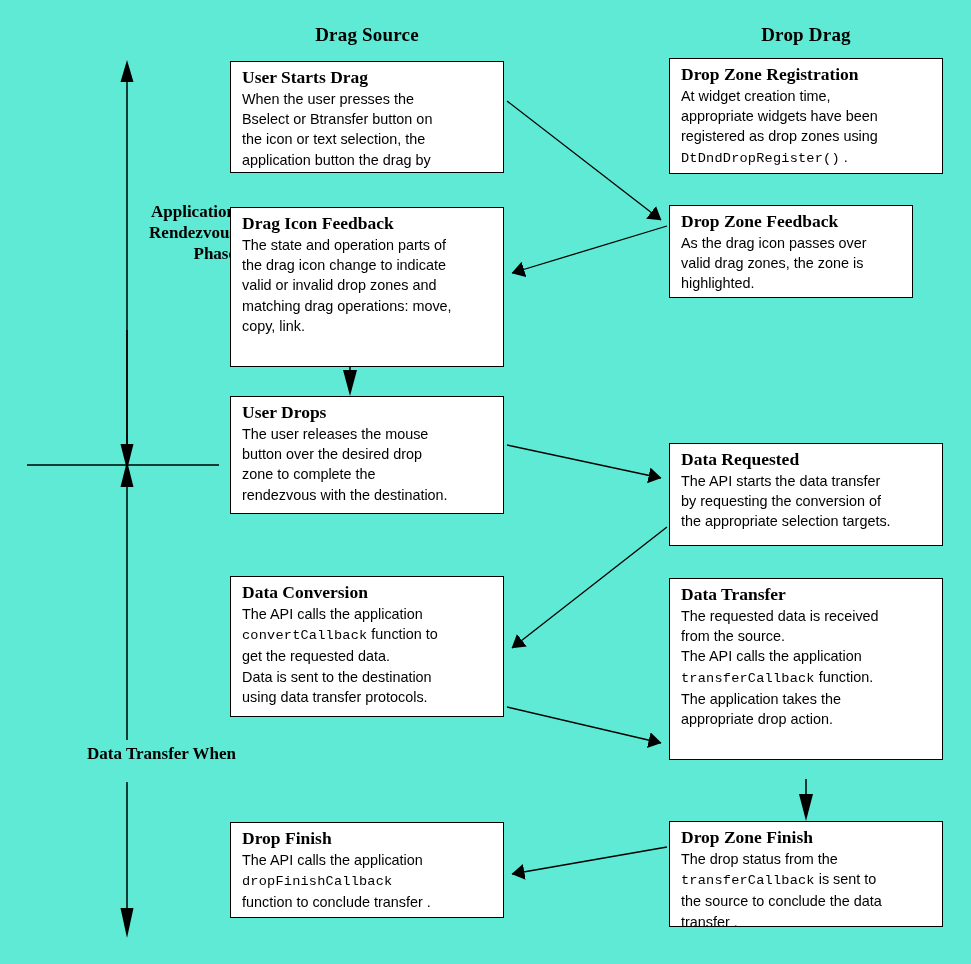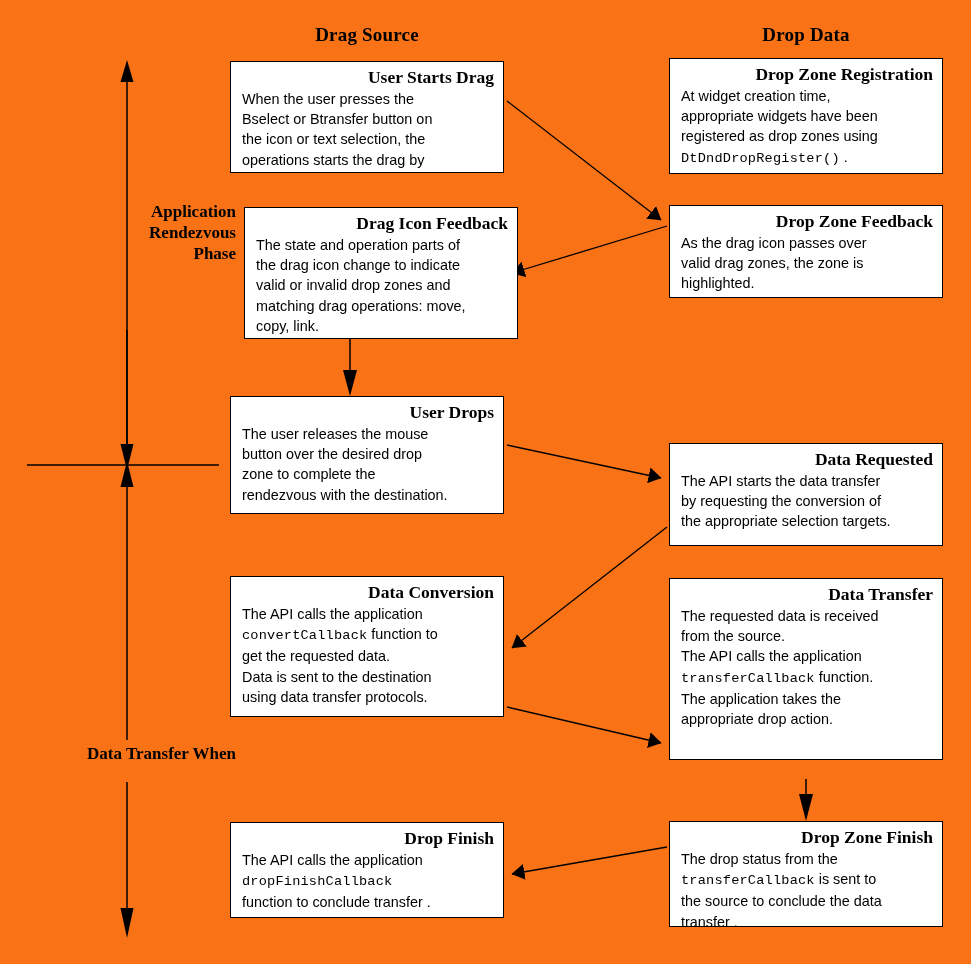--- a/index.html
+++ b/index.html
@@ -4,21 +4,21 @@
 <style>
   html, body {
     margin: 0;
     padding: 0;
     background: #ffffff;
   }
   #page {
     position: relative;
     width: 971px;
     height: 964px;
-    background: #f97316;
+    background: #5eead4;
     overflow: hidden;
     font-family: "Liberation Sans", sans-serif;
   }
   #svg-layer {
     position: absolute;
     left: 0;
     top: 0;
     width: 971px;
     height: 964px;
     pointer-events: none;
@@ -61,21 +61,20 @@
     overflow: hidden;
   }
   .box-title {
     font-family: "Liberation Serif", serif;
     font-weight: bold;
     font-size: 17.5px;
     line-height: 21px;
     color: #000;
     margin: 0 0 1px 0;
     white-space: nowrap;
-    text-align: right;
   }
   .box-body {
     font-family: "Liberation Sans", sans-serif;
     font-size: 14.4px;
     line-height: 20.2px;
     color: #000;
   }
   .box-body .ln { display: block; white-space: pre-wrap; }
   .mono {
     font-family: "Liberation Mono", monospace;
@@ -137,37 +136,37 @@
 
     <g>
       <line x1="806" y1="779" x2="806" y2="796" stroke="#000" stroke-width="1.5"></line>
       <path d="M806,821 L813,794 L799,794 Z" fill="#000"></path>
     </g>
 
     <line x1="667" y1="847" x2="512" y2="874" stroke="#000" stroke-width="1.3" marker-end="url(#arrowhead-fat)"></line>
   </svg>
 
   <div class="col-head" id="head-drag-source">Drag Source</div>
-  <div class="col-head" id="head-drop-zone">Drop Data</div>
+  <div class="col-head" id="head-drop-zone">Drop Drag</div>
 
   <div class="phase-label" id="phase-rendezvous">Application<br>Rendezvous<br>Phase</div>
   <div class="phase-label" id="phase-transfer">Data Transfer When</div>
 
   <div class="box" style="left:230px; top:61px; width:274px; height:112px;">
     <div class="box-title">User Starts Drag</div>
     <div class="box-body">
         <span class="ln">When the user presses the</span>
         <span class="ln">Bselect or Btransfer button on</span>
         <span class="ln">the icon or text selection, the</span>
-        <span class="ln">operations starts the drag by</span>
+        <span class="ln">application button the drag by</span>
         <span class="ln">calling  .</span>
       </div>
   </div>
 
-  <div class="box" style="left:244px; top:207px; width:274px; height:132px;">
+  <div class="box" style="left:230px; top:207px; width:274px; height:160px;">
     <div class="box-title">Drag Icon Feedback</div>
     <div class="box-body">
         <span class="ln">The state and operation parts of</span>
         <span class="ln">the drag icon change to indicate</span>
         <span class="ln">valid or invalid drop zones and</span>
         <span class="ln">matching drag operations: move,</span>
         <span class="ln">copy, link.</span>
       </div>
   </div>
 
@@ -204,21 +203,21 @@
   <div class="box" style="left:669px; top:58px; width:274px; height:116px;">
     <div class="box-title">Drop Zone Registration</div>
     <div class="box-body">
         <span class="ln">At widget creation time,</span>
         <span class="ln">appropriate widgets have been</span>
         <span class="ln">registered as drop zones using</span>
         <span class="ln"><span class="mono">DtDndDropRegister()</span> .</span>
       </div>
   </div>
 
-  <div class="box" style="left:669px; top:205px; width:274px; height:93px;">
+  <div class="box" style="left:669px; top:205px; width:244px; height:93px;">
     <div class="box-title">Drop Zone Feedback</div>
     <div class="box-body">
         <span class="ln">As the drag icon passes over</span>
         <span class="ln">valid drag zones, the zone is</span>
         <span class="ln">highlighted.</span>
       </div>
   </div>
 
   <div class="box" style="left:669px; top:443px; width:274px; height:103px;">
     <div class="box-title">Data Requested</div>

